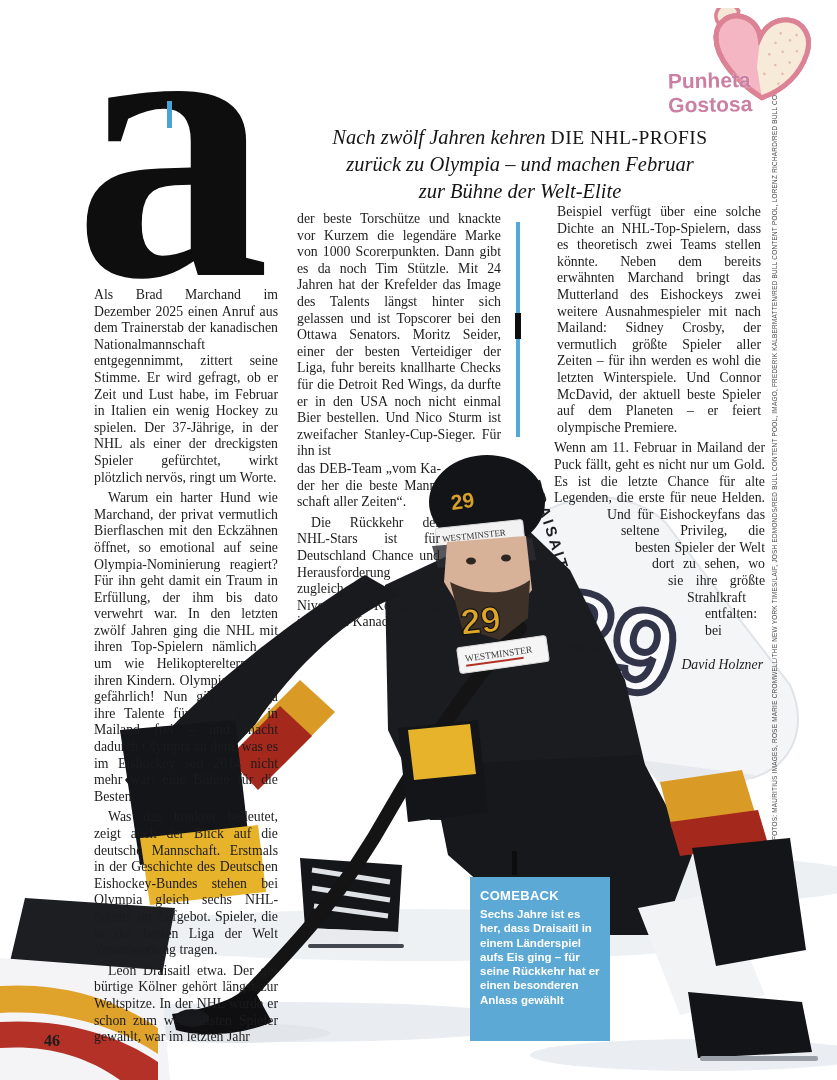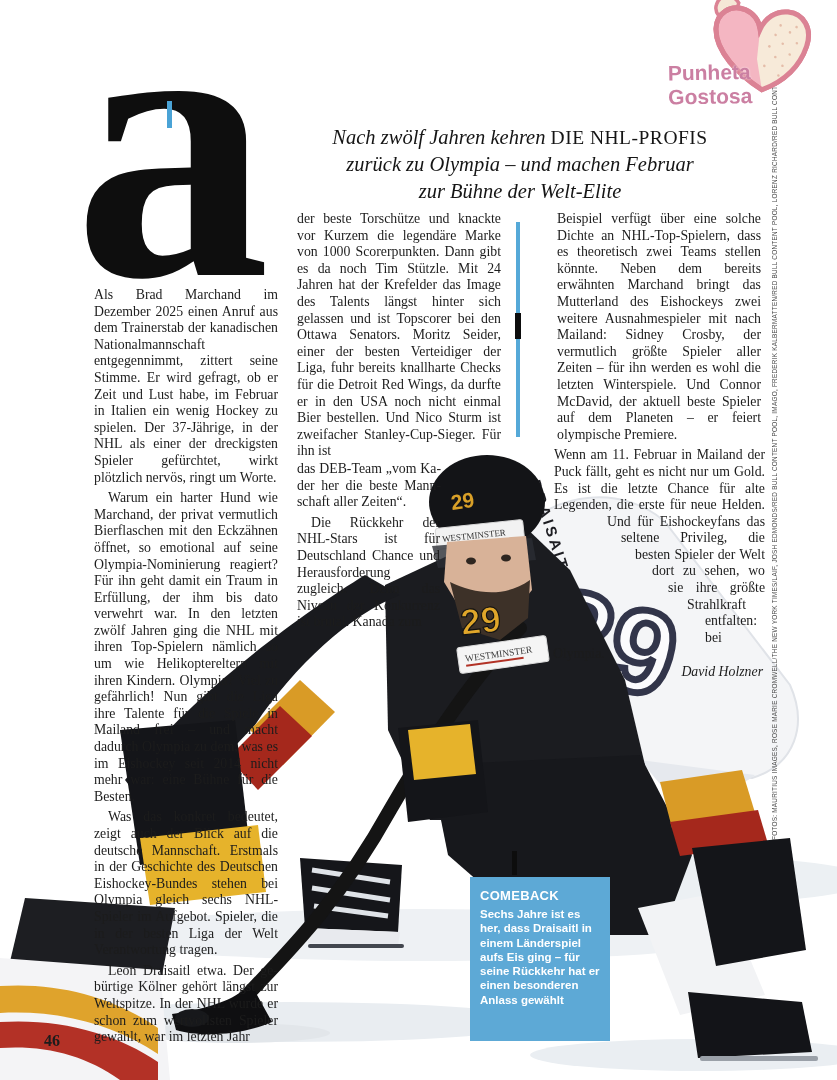--- a/index.html
+++ b/index.html
@@ -31,21 +31,21 @@
             padding:11px 10px 0 10px;}
   .comeback h4{margin:0 0 4px 0;font-size:13px;letter-spacing:0.3px;}
   .comeback .cb-text{font-size:11.5px;font-weight:bold;line-height:14.3px;}
   
   .credits{position:absolute;left:771px;top:250px;height:590px;z-index:2;
            writing-mode:vertical-rl;transform:rotate(180deg);text-align:center;white-space:nowrap;
            font-family:"Liberation Sans",sans-serif;font-size:6.4px;letter-spacing:0.25px;color:#4a4a4a;}
   
   .pagenum{position:absolute;left:44px;top:1032px;font-size:16px;font-weight:bold;z-index:2;}
   
-  .wm{position:absolute;left:668px;top:0;width:170px;height:100px;z-index:6;pointer-events:none;}
+  .wm{position:absolute;left:668px;top:8px;width:170px;height:100px;z-index:6;pointer-events:none;}
   .wm-text{position:absolute;left:0px;top:60px;width:170px;font-family:"Liberation Sans",sans-serif;
            font-weight:bold;font-size:21px;color:#cb7fa2;transform:rotate(-1deg);letter-spacing:0px;
            text-shadow:0 0 2px rgba(255,255,255,.8);}
   
   .photo{position:absolute;left:0;top:430px;width:837px;height:650px;z-index:1;}
 </style>
 </head>
 <body>
 
 <div id="page">
@@ -143,21 +143,21 @@
   </div>
 
   <div class="col" style="left:293px;top:207px;width:212px;">
     <p>der beste Torschütze und knackte vor Kurzem die legendäre Marke von 1000 Scorerpunkten. Dann gibt es da noch Tim Stützle. Mit 24 Jahren hat der Krefelder das Image des Talents längst hinter sich gelassen und ist Topscorer bei den Ottawa Senators. Moritz Seider, einer der besten Verteidi­ger der Liga, fuhr bereits knall­harte Checks für die Detroit Red Wings, da durfte er in den USA noch nicht einmal Bier bestellen. Und Nico Sturm ist zweifacher Stanley-Cup-Sieger. Für ihn ist</p>
   </div>
   <div class="col" style="left:293px;top:457px;width:152px;">
     <p>das DEB-Team „vom Ka­der her die beste Mann­schaft aller Zeiten“.</p>
     <p class="ind" style="width:143px;">Die Rückkehr der NHL-Stars ist für Deutschland Chan­ce und Herausfor­derung zugleich. Denn das Niveau der Konkurrenz ist brutal. Kanada zum</p>
   </div>
 
-  <div class="col" style="left:553px;top:207px;width:212px;">
+  <div class="col" style="left:553px;top:200px;width:212px;">
     <p>Beispiel verfügt über eine solche Dichte an NHL-Top-Spielern, dass es theoretisch zwei Teams stellen könnte. Neben dem be­reits erwähnten Marchand bringt das Mutterland des Eishockeys zwei weitere Ausnahmespieler mit nach Mailand: Sidney Crosby, der vermutlich größte Spieler aller Zeiten – für ihn werden es wohl die letzten Winterspiele. Und Connor McDavid, der aktuell beste Spieler auf dem Planeten – er feiert olympische Premiere.</p>
     <div style="overflow:hidden;">
       <div class="stair" style="width:1px;height:67px;"></div>
       <div class="stair" style="width:54px;"></div>
       <div class="stair" style="width:68px;"></div>
       <div class="stair" style="width:82px;"></div>
       <div class="stair" style="width:99px;"></div>
       <div class="stair" style="width:115px;"></div>
       <div class="stair" style="width:134px;"></div>
       <div class="stair" style="width:152px;"></div>

